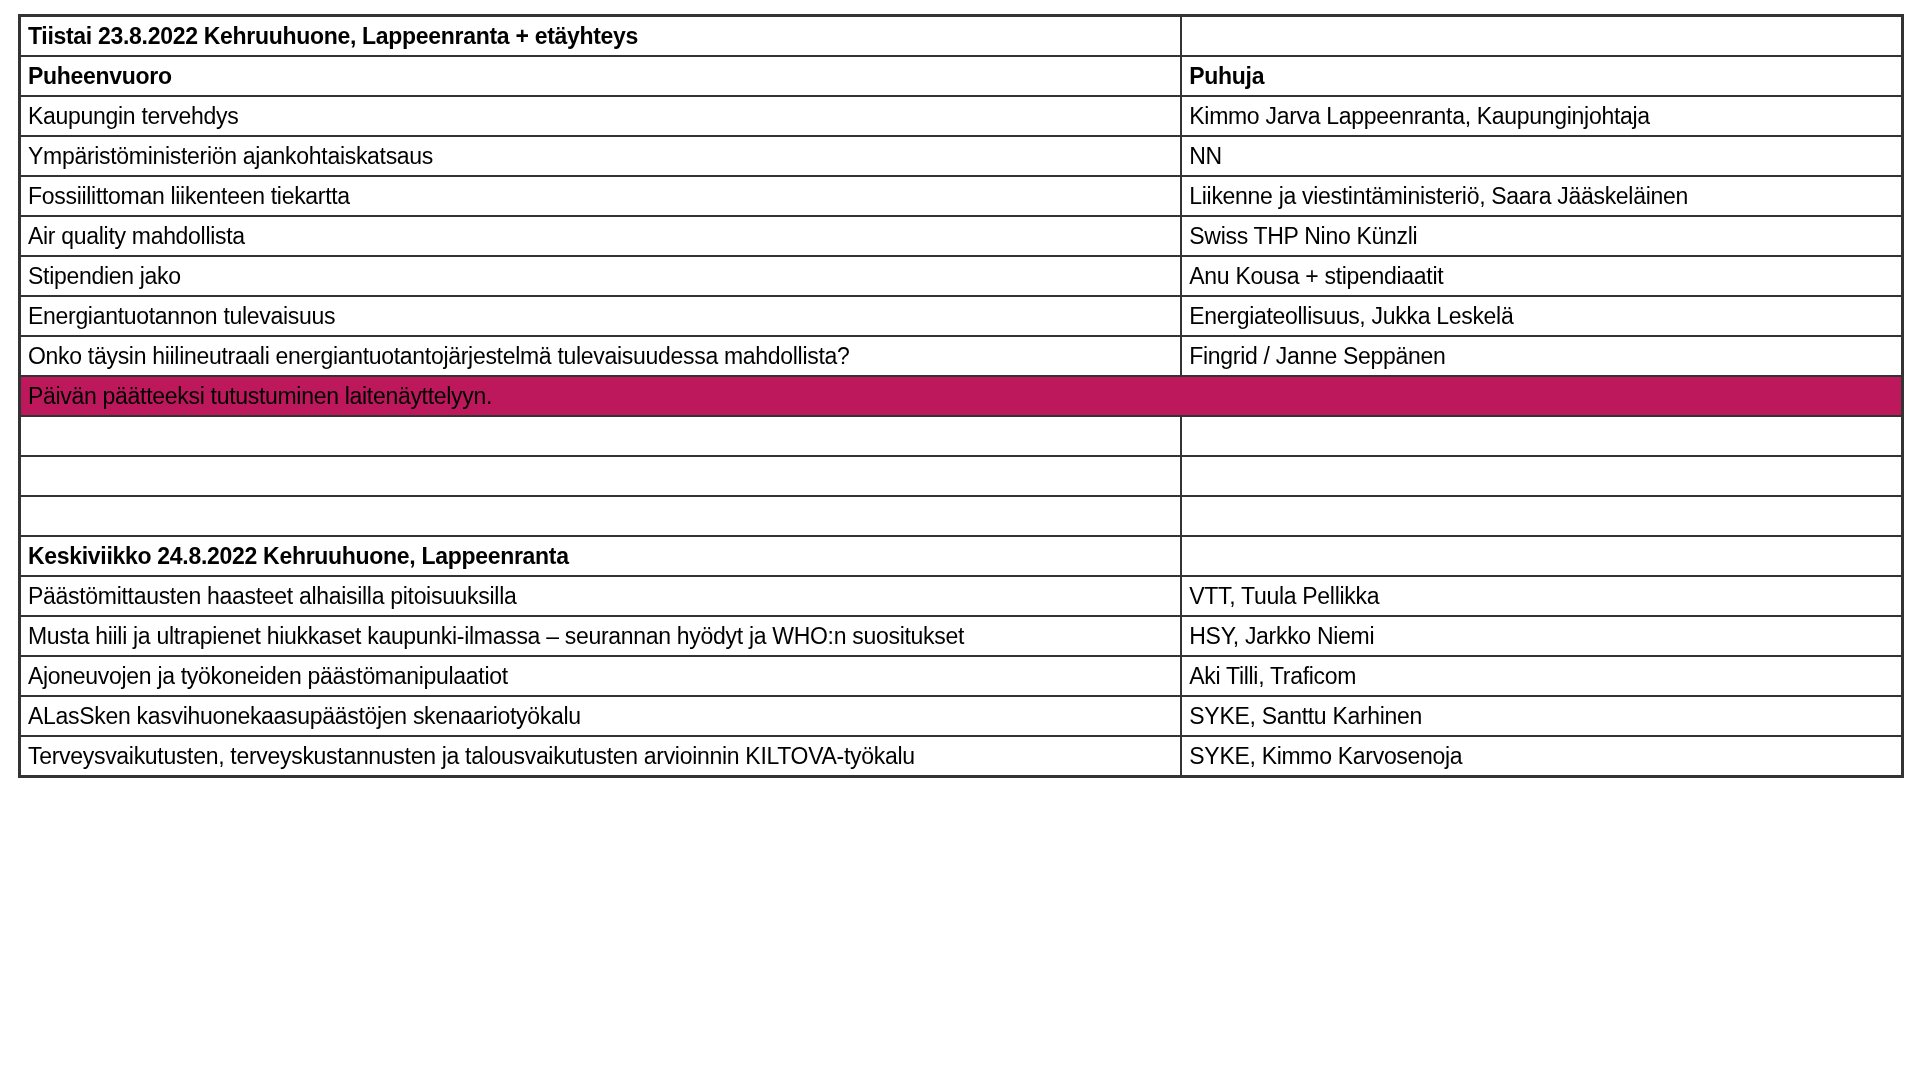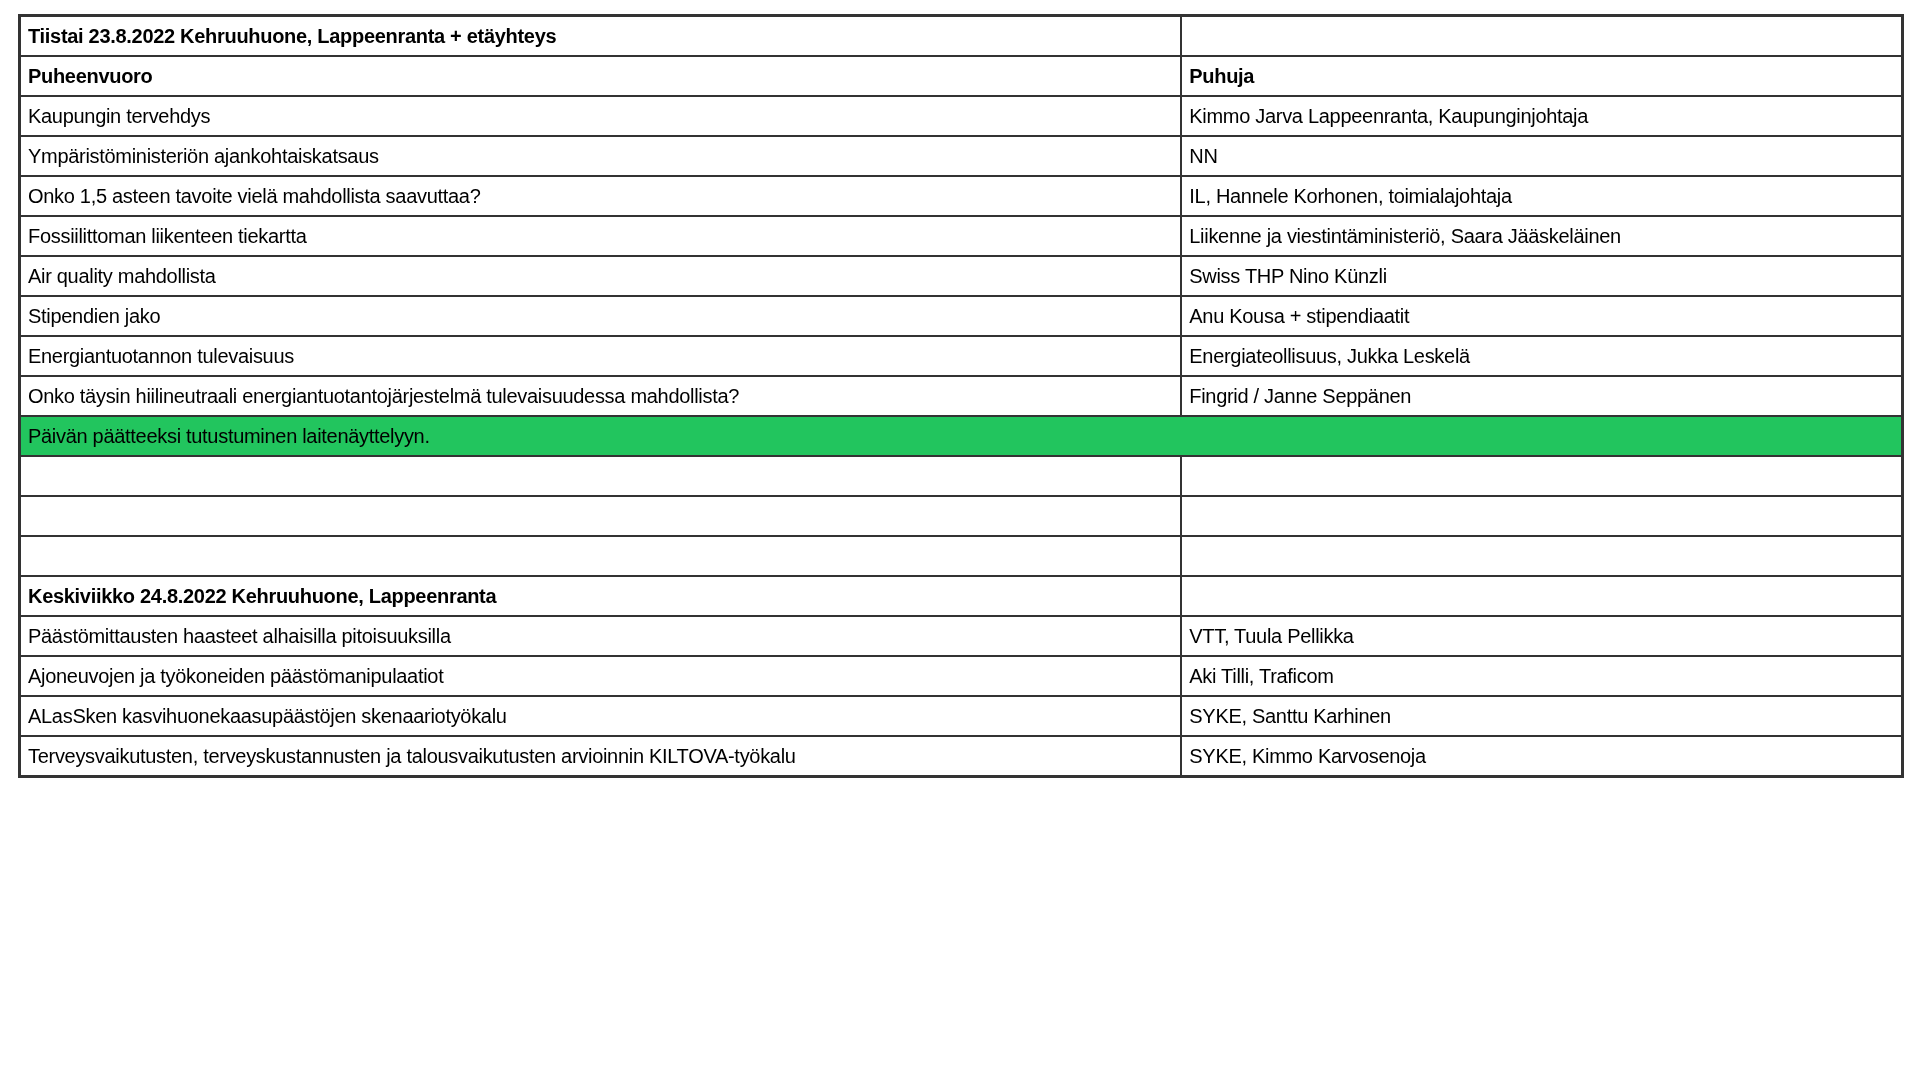--- a/index.html
+++ b/index.html
@@ -19,31 +19,31 @@
     border-collapse: collapse;
     table-layout: fixed;
     width: 1886px;
     border: 3px solid #333333;
   }
   table.program td {
     border: 2px solid #333333;
     height: 38px;
     padding: 0 6px 0 7px;
     vertical-align: middle;
-    font-size: 20px;
+    font-size: 23px;
     letter-spacing: -0.3px;
     color: #000000;
     white-space: nowrap;
     overflow: hidden;
   }
   table.program tr.bold td {
     font-weight: bold;
   }
   table.program tr.highlight td {
-    background: #22c55e;
+    background: #be185d;
   }
 </style>
 </head>
 <body>
 
 <div class="page">
   <table class="program">
     <colgroup id="program-cols">
         <col style="width: 61.7%;">
         <col style="width: 38.3%;">
@@ -57,24 +57,20 @@
           <td>Puheenvuoro</td>
           <td>Puhuja</td>
         </tr>
         <tr>
           <td>Kaupungin tervehdys</td>
           <td>Kimmo Jarva Lappeenranta, Kaupunginjohtaja</td>
         </tr>
         <tr>
           <td>Ympäristöministeriön ajankohtaiskatsaus</td>
           <td>NN</td>
-        </tr>
-        <tr>
-          <td>Onko 1,5 asteen tavoite vielä mahdollista saavuttaa?</td>
-          <td>IL, Hannele Korhonen, toimialajohtaja</td>
         </tr>
         <tr>
           <td>Fossiilittoman liikenteen tiekartta</td>
           <td>Liikenne ja viestintäministeriö, Saara Jääskeläinen</td>
         </tr>
         <tr>
           <td>Air quality mahdollista</td>
           <td>Swiss THP Nino Künzli</td>
         </tr>
         <tr>
@@ -106,20 +102,24 @@
         </tr>
         <tr class="bold">
           <td>Keskiviikko 24.8.2022 Kehruuhuone, Lappeenranta</td>
           <td></td>
         </tr>
         <tr>
           <td>Päästömittausten haasteet alhaisilla pitoisuuksilla</td>
           <td>VTT, Tuula Pellikka</td>
         </tr>
         <tr>
+          <td>Musta hiili ja ultrapienet hiukkaset kaupunki-ilmassa – seurannan hyödyt ja WHO:n suositukset</td>
+          <td>HSY, Jarkko Niemi</td>
+        </tr>
+        <tr>
           <td>Ajoneuvojen ja työkoneiden päästömanipulaatiot</td>
           <td>Aki Tilli, Traficom</td>
         </tr>
         <tr>
           <td>ALasSken kasvihuonekaasupäästöjen skenaariotyökalu</td>
           <td>SYKE, Santtu Karhinen</td>
         </tr>
         <tr>
           <td>Terveysvaikutusten, terveyskustannusten ja talousvaikutusten arvioinnin KILTOVA-työkalu</td>
           <td>SYKE, Kimmo Karvosenoja</td>

